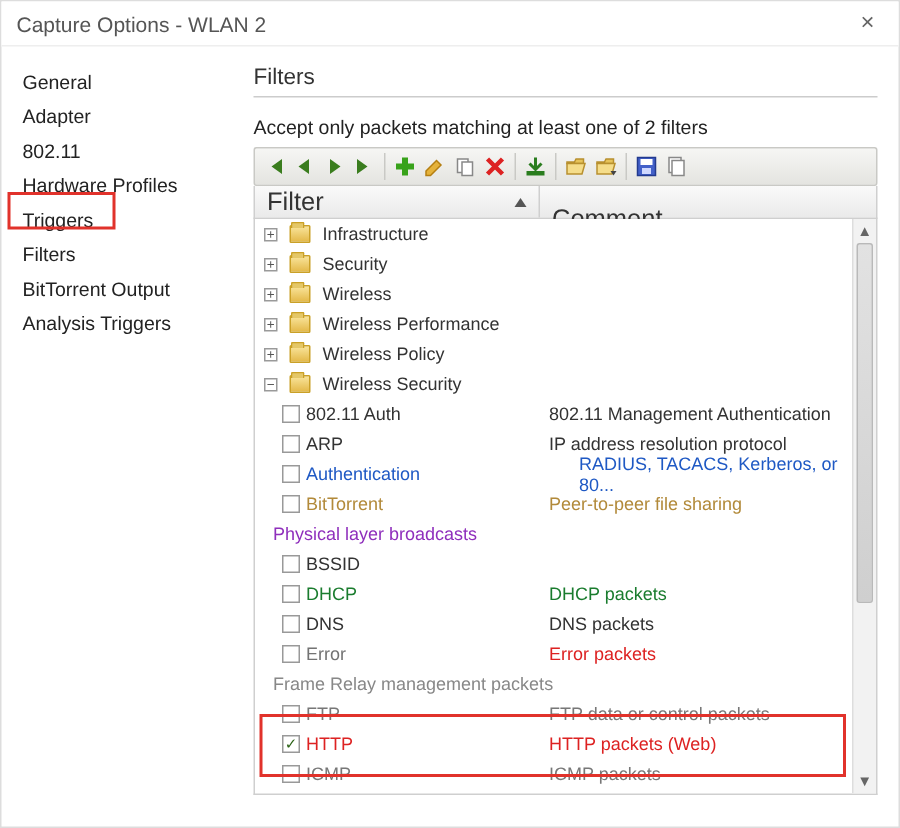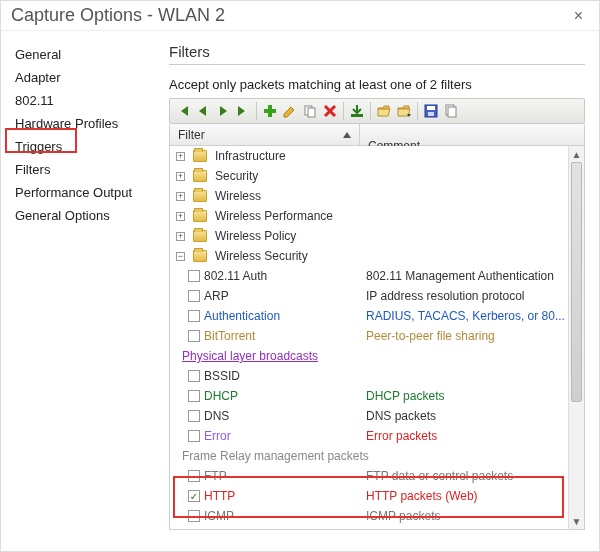--- a/index.html
+++ b/index.html
@@ -20,21 +20,21 @@
     height: 30px;
     display: flex;
     align-items: center;
     justify-content: space-between;
     padding: 0 10px;
     background: #fff;
     border-bottom: 1px solid #eee;
   }
   .titlebar .title {
     color: #555;
-    font-size: 18px;
+    font-size: 14px;
   }
   .titlebar .close {
     font-size: 16px;
     color: #666;
     cursor: pointer;
     padding: 0 6px;
   }
   .content {
     display: flex;
     height: calc(100% - 30px);
@@ -102,21 +102,21 @@
   .tb-btn svg { width: 16px; height: 16px; }
   .grid-head {
     display: flex;
     height: 22px;
     background: linear-gradient(#fafafa, #eaeaea);
     border: 1px solid #cfcfcf;
     border-top: none;
   }
   .grid-head .col {
     padding: 3px 8px;
-    font-size: 12px;
+    font-size: 17px;
     color: #333;
     display: flex;
     align-items: center;
     justify-content: space-between;
     border-right: 1px solid #cfcfcf;
     gap: 25px;
   }
   .grid-head .col.filter { width: 190px; }
   .grid-head .col.comment { flex: 1; border-right: none; margin-top: 19px; }
   .sort-arrow {
@@ -236,22 +236,22 @@
   <div class="content">
 
     <div class="sidebar" id="sidebar">
       <div class="red-box1"></div>
     <div class="sidebar-item">General</div>
         <div class="sidebar-item">Adapter</div>
         <div class="sidebar-item">802.11</div>
         <div class="sidebar-item">Hardware Profiles</div>
         <div class="sidebar-item">Triggers</div>
         <div class="sidebar-item">Filters</div>
-        <div class="sidebar-item">Performance Output</div>
-        <div class="sidebar-item">General Options</div>
+        <div class="sidebar-item">BitTorrent Output</div>
+        <div class="sidebar-item">Analysis Triggers</div>
       </div>
 
     <div class="main">
 
       <div class="heading">Filters</div>
 
       <div class="subheading">Accept only packets matching at least one of 2 filters</div>
 
       <div class="toolbar" id="toolbar">
           <div class="tb-btn">
@@ -406,31 +406,31 @@
                 <span class="chk"></span>
                 <span style="color: rgb(51, 51, 51);">ARP</span>
               </div>
               <div class="comment-cell" style="color: rgb(51, 51, 51);">IP address resolution protocol</div>
             </div>
             <div class="row">
               <div class="filter-cell">
                 <span class="chk"></span>
                 <span style="color: rgb(31, 89, 196);">Authentication</span>
               </div>
-              <div class="comment-cell" style="color: rgb(31, 89, 196);">RADIUS, TACACS, Kerberos, or 80...</div>
+              <div class="comment-cell" style="color: rgb(31, 89, 196); margin-left: 20px;">RADIUS, TACACS, Kerberos, or 80...</div>
             </div>
             <div class="row">
               <div class="filter-cell">
                 <span class="chk"></span>
                 <span style="color: rgb(178, 138, 58);">BitTorrent</span>
               </div>
               <div class="comment-cell" style="color: rgb(178, 138, 58);">Peer-to-peer file sharing</div>
             </div>
             <div class="row">
-              <div class="comment-cell" style="color: rgb(143, 47, 188); text-decoration: underline;">Physical layer broadcasts</div>
+              <div class="comment-cell" style="color: rgb(143, 47, 188);">Physical layer broadcasts</div>
             </div>
             <div class="row">
               <div class="filter-cell">
                 <span class="chk"></span>
                 <span style="color: rgb(51, 51, 51);">BSSID</span>
               </div>
               <div class="comment-cell" style="color: rgb(51, 51, 51);"></div>
             </div>
             <div class="row">
               <div class="filter-cell">
@@ -442,21 +442,21 @@
             <div class="row">
               <div class="filter-cell">
                 <span class="chk"></span>
                 <span style="color: rgb(51, 51, 51);">DNS</span>
               </div>
               <div class="comment-cell" style="color: rgb(51, 51, 51);">DNS packets</div>
             </div>
             <div class="row">
               <div class="filter-cell">
                 <span class="chk"></span>
-                <span style="color: #8b5cf6; text-align: right;">Error</span>
+                <span style="color: #737373; text-align: right;">Error</span>
               </div>
               <div class="comment-cell" style="color: rgb(221, 34, 34);">Error packets</div>
             </div>
             <div class="row">
               <div class="comment-cell" style="color: rgb(136, 136, 136);">Frame Relay management packets</div>
             </div>
             <div class="row">
               <div class="filter-cell">
                 <span class="chk"></span>
                 <span style="color: rgb(119, 119, 119);">FTP</span>

